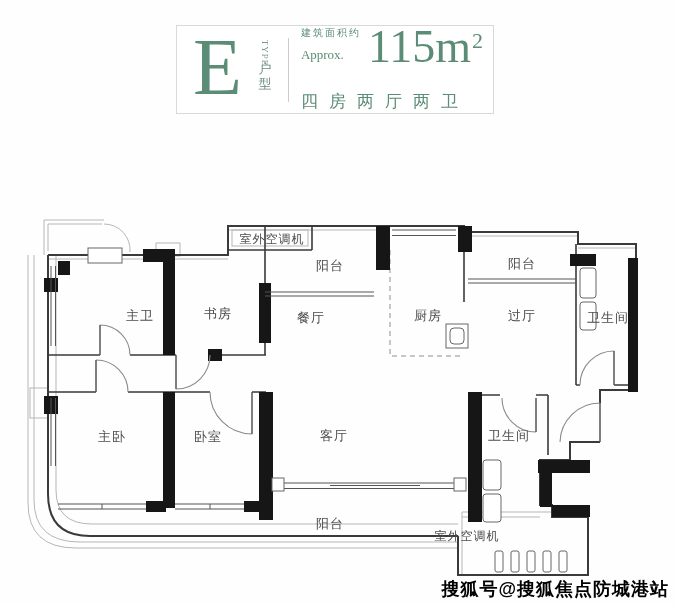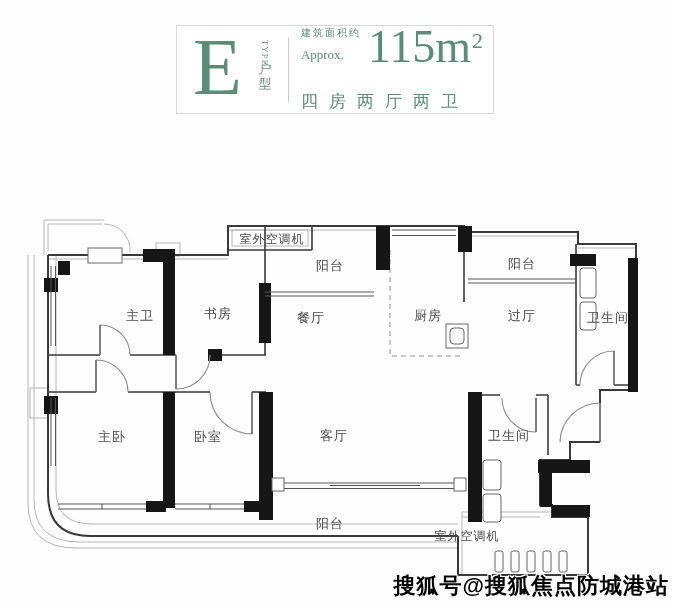--- a/index.html
+++ b/index.html
@@ -31,21 +31,21 @@
   .rail{stroke:#b6b6b6;stroke-width:1;fill:none;}
   .wall{stroke:#3a3a3a;stroke-width:2;fill:none;}
   .iwall{stroke:#3a3a3a;stroke-width:1.6;fill:none;}
   .blk{fill:#161616;stroke:none;}
   .win{stroke:#555;stroke-width:1;fill:none;}
   .arc{stroke:#8a8a8a;stroke-width:1.1;fill:none;}
   .leaf{stroke:#555;stroke-width:1.5;fill:none;}
   .fix{stroke:#666;stroke-width:1;fill:#fff;}
   .dash{stroke:#8f8f8f;stroke-width:1;fill:none;stroke-dasharray:5 4;}
   
-  .watermark{position:absolute;right:6px;bottom:4px;font-size:22px;font-weight:bold;color:#000;
+  .watermark{position:absolute;right:6px;bottom:4px;font-size:18px;font-weight:bold;color:#000;
              letter-spacing:1px;white-space:nowrap;
              text-shadow:-1px -1px 0 #fff,1px -1px 0 #fff,-1px 1px 0 #fff,1px 1px 0 #fff,0 2px 0 #fff;}
 </style>
 </head>
 <body>
 
 <div class="page">
 
   <div class="badge">
     <div class="badge-e" style="color: rgb(90, 140, 118);">E</div>

